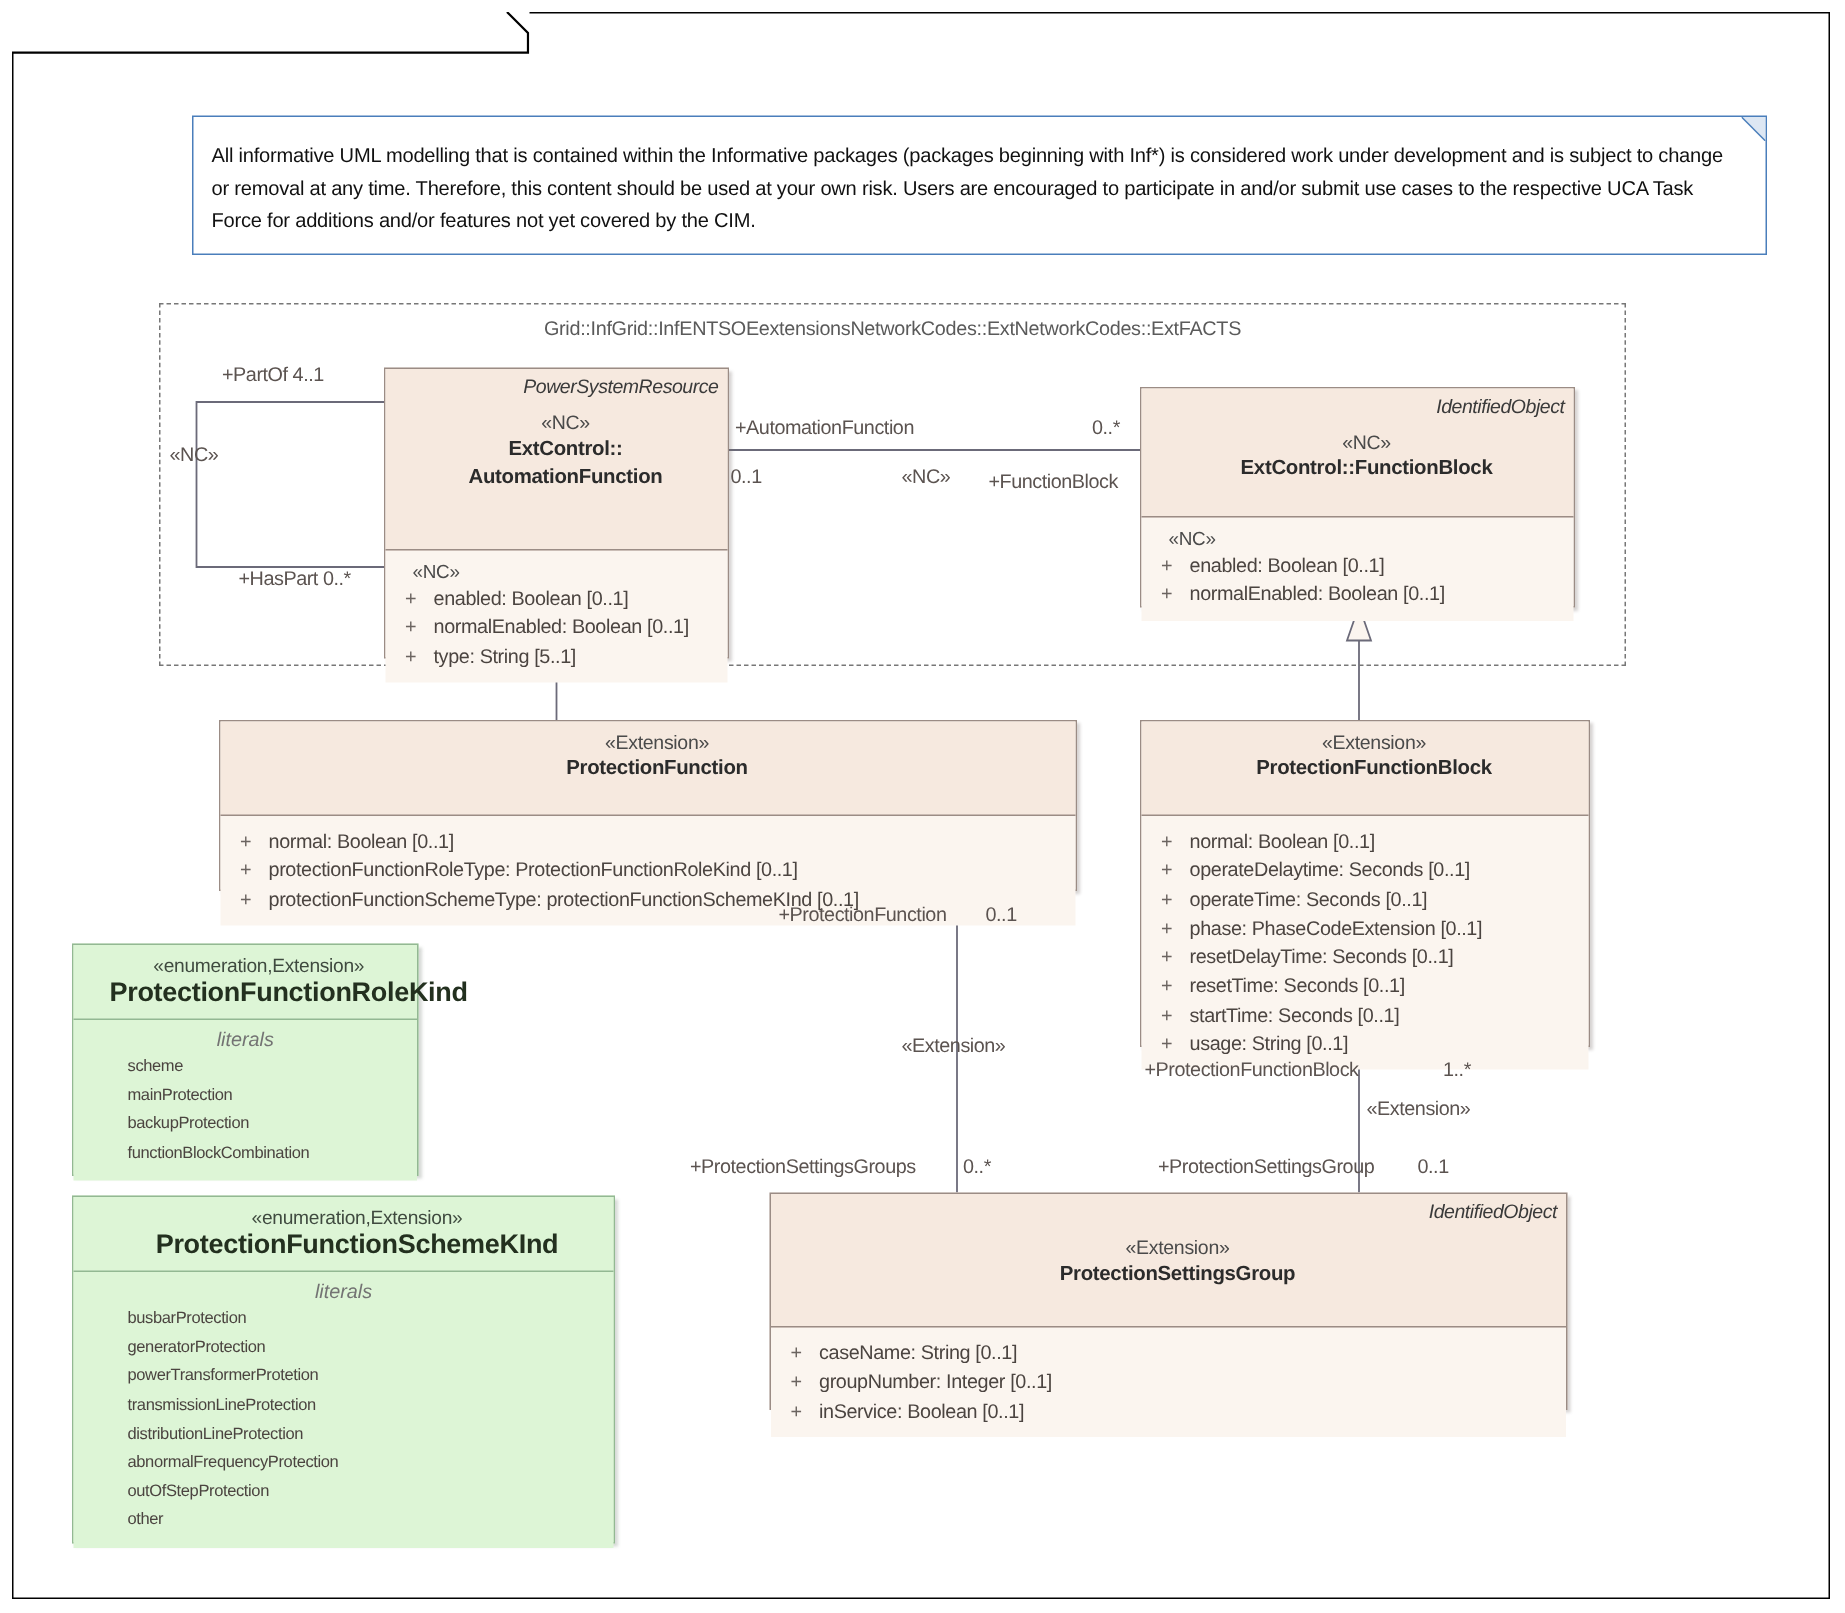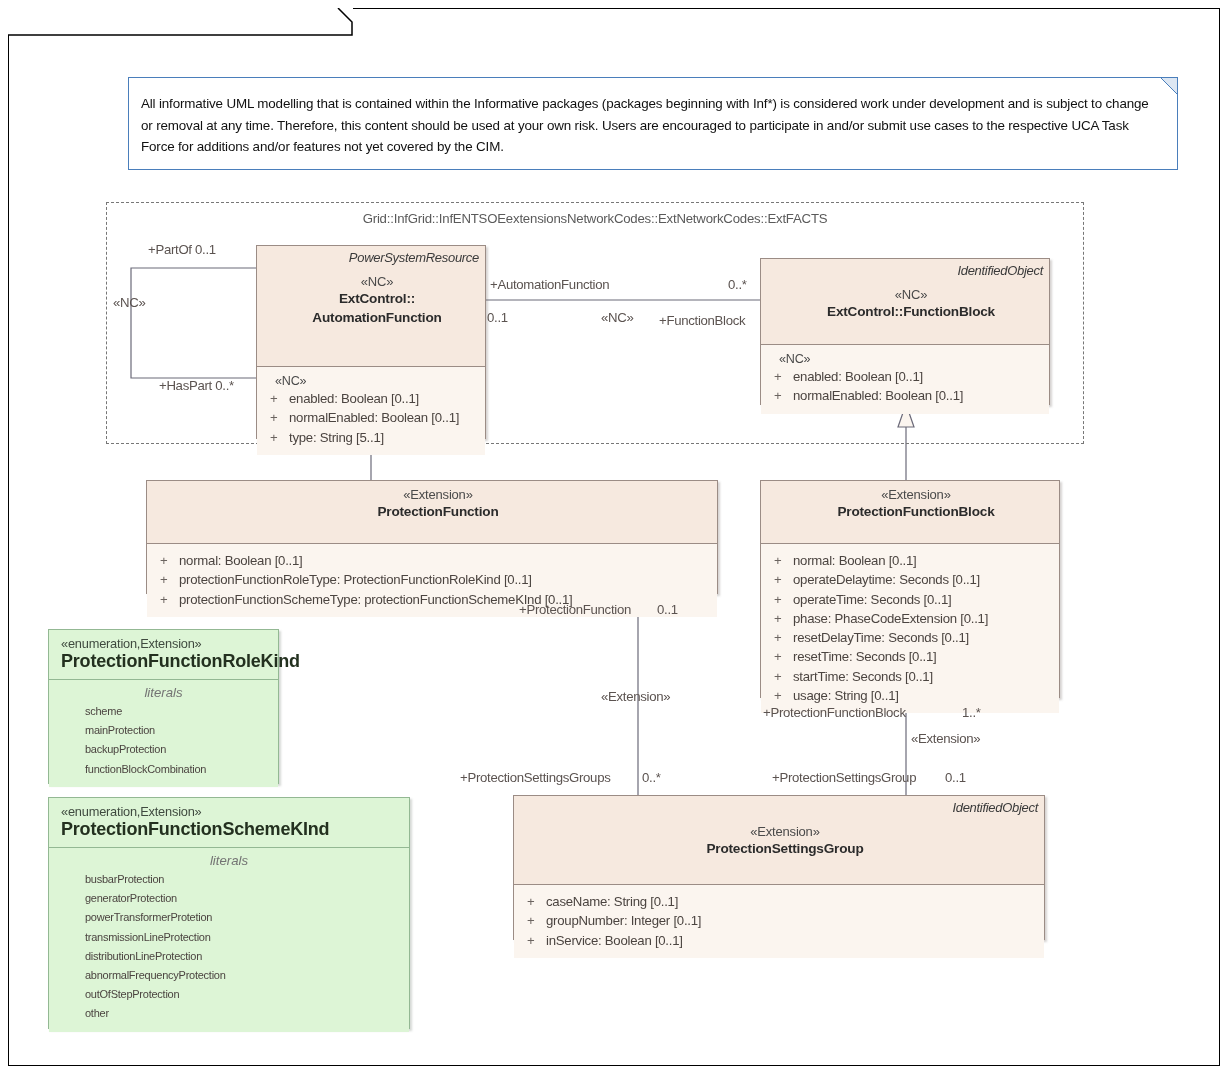--- a/index.html
+++ b/index.html
@@ -166,22 +166,22 @@
   .enum {
     position: absolute;
     box-sizing: border-box;
     border: 1px solid #93b893;
     background: #ddf5d6;
     box-shadow: 2px 2px 2px rgba(120,130,120,0.30);
   }
   .enum-head {
     background: #ddf5d6;
     border-bottom: 1px solid #93b893;
-    padding: 6px 6px 7px 12px;
-    text-align: left;
+    padding: 6px 6px 7px 24px;
+    text-align: center;
   }
   .enum-stereo { font-size: 12.8px; color: #3f4a3f; letter-spacing: -0.2px; }
   .enum-name { font-size: 18px; font-weight: bold; color: #23301f; letter-spacing: -0.2px; }
   .enum-body { padding: 5px 4px 8px 4px; background: #ddf5d6; }
   .enum-literals-title {
     text-align: center;
     font-style: italic;
     font-size: 13.2px;
     color: #737373;
     padding-bottom: 2px;
@@ -412,21 +412,21 @@
       <div class="enum-lit">generatorProtection</div>
       <div class="enum-lit">powerTransformerProtetion</div>
       <div class="enum-lit">transmissionLineProtection</div>
       <div class="enum-lit">distributionLineProtection</div>
       <div class="enum-lit">abnormalFrequencyProtection</div>
       <div class="enum-lit">outOfStepProtection</div>
       <div class="enum-lit">other</div>
     </div>
   </div>
 
-  <div class="lbl" style="left:148px; top:242px;">+PartOf 0..1</div>
+  <div class="lbl" style="left:148px; top:242px;">+PartOf 4..1</div>
   <div class="lbl stereo" style="left:113px; top:295px;">«NC»</div>
   <div class="lbl" style="left:159px; top:378px;">+HasPart 0..*</div>
 
   <div class="lbl" style="left:490px; top:277px;">+AutomationFunction</div>
   <div class="lbl" style="left:728px; top:277px;">0..*</div>
   <div class="lbl" style="left:487px; top:310px;">0..1</div>
   <div class="lbl stereo" style="left:601px; top:310px;">«NC»</div>
   <div class="lbl" style="left:659px; top:313px;">+FunctionBlock</div>
 
   <div class="lbl" style="left:491px; top:602px;margin-left:28px;">+ProtectionFunction</div>

